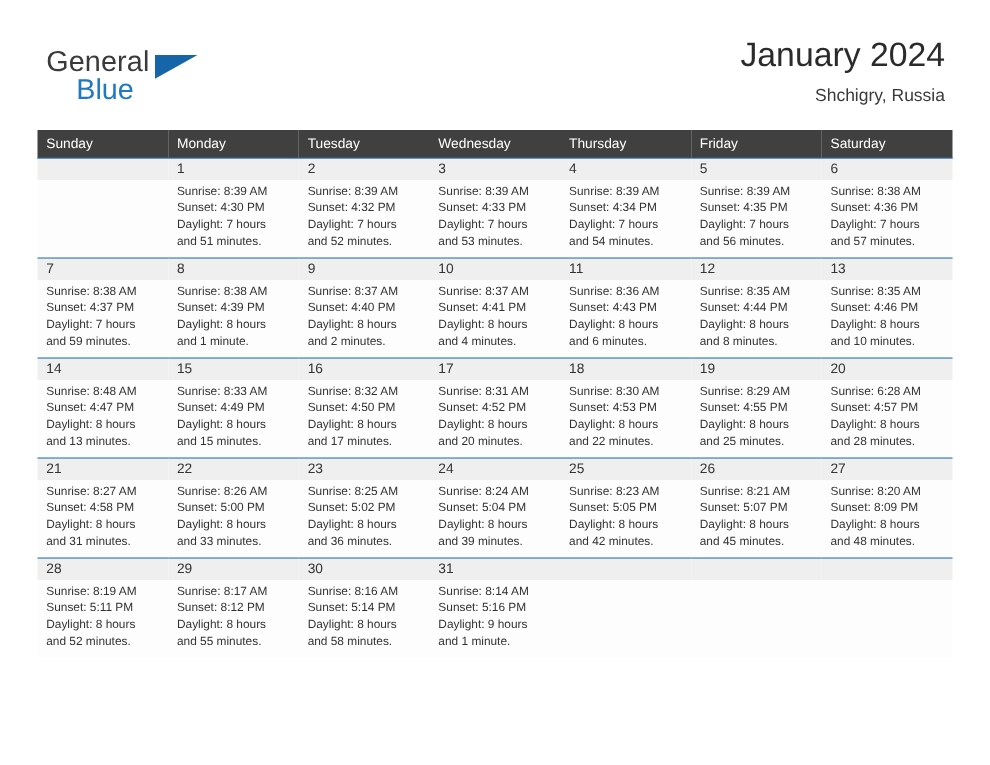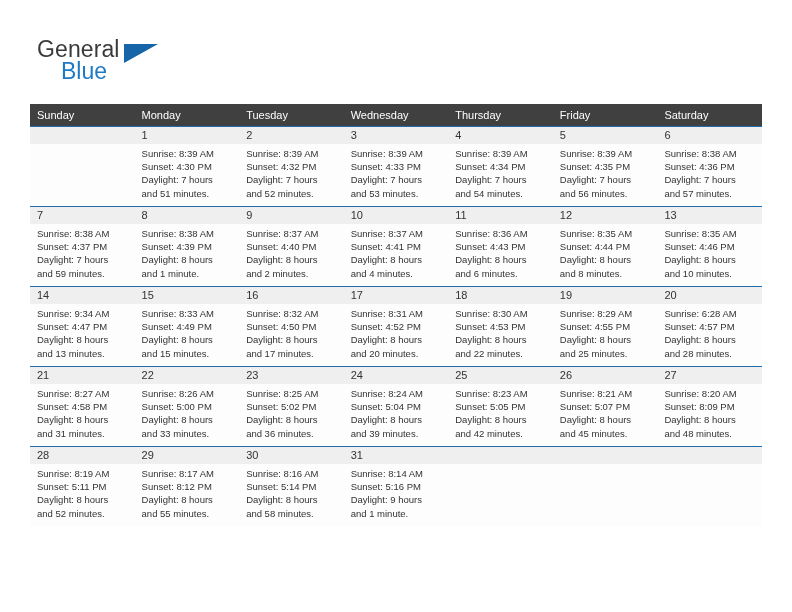--- a/index.html
+++ b/index.html
@@ -145,20 +145,24 @@
 <div class="page">
 
   <div class="header">
 
     <div class="logo">
       <span class="logo-general">General</span>
       <span class="logo-triangle"></span>
       <span class="logo-blue">Blue</span>
     </div>
 
+    <div class="title-block">
+      <div class="title-main">January 2024</div>
+      <div class="title-sub">Shchigry, Russia</div>
+    </div>
 
   </div>
 
   <table class="calendar">
     <thead>
       <tr id="weekday-row">
           <th>Sunday</th>
           <th>Monday</th>
           <th>Tuesday</th>
           <th>Wednesday</th>
@@ -324,21 +328,21 @@
                 <div>and 10 minutes.</div>
               </div>
             </div>
           </td>
         </tr>
         <tr>
           <td>
             <div class="cell-inner">
               <div class="daynum-bar">14</div>
               <div class="cell-lines">
-                <div>Sunrise: 9:34 AM</div>
+                <div>Sunrise: 8:48 AM</div>
                 <div>Sunset: 4:47 PM</div>
                 <div>Daylight: 8 hours</div>
                 <div>and 13 minutes.</div>
               </div>
             </div>
           </td>
           <td>
             <div class="cell-inner">
               <div class="daynum-bar">15</div>
               <div class="cell-lines">

